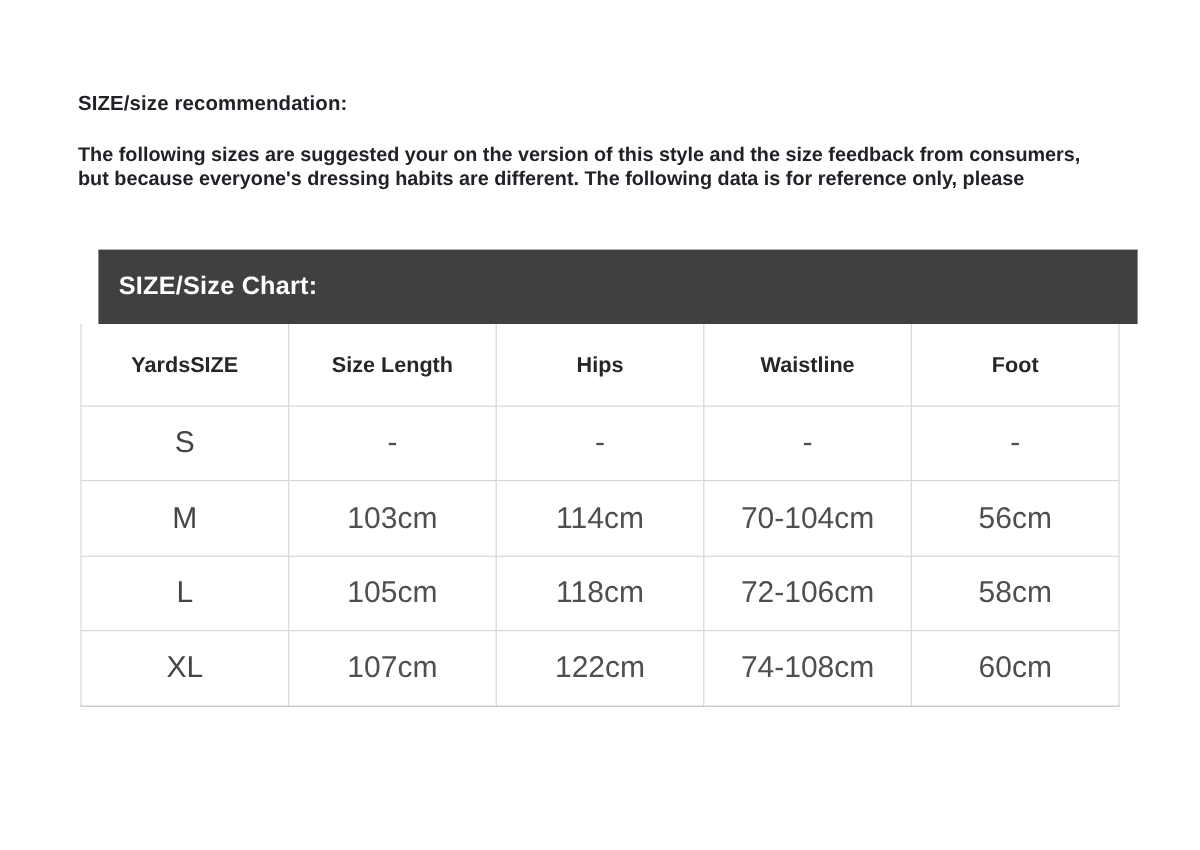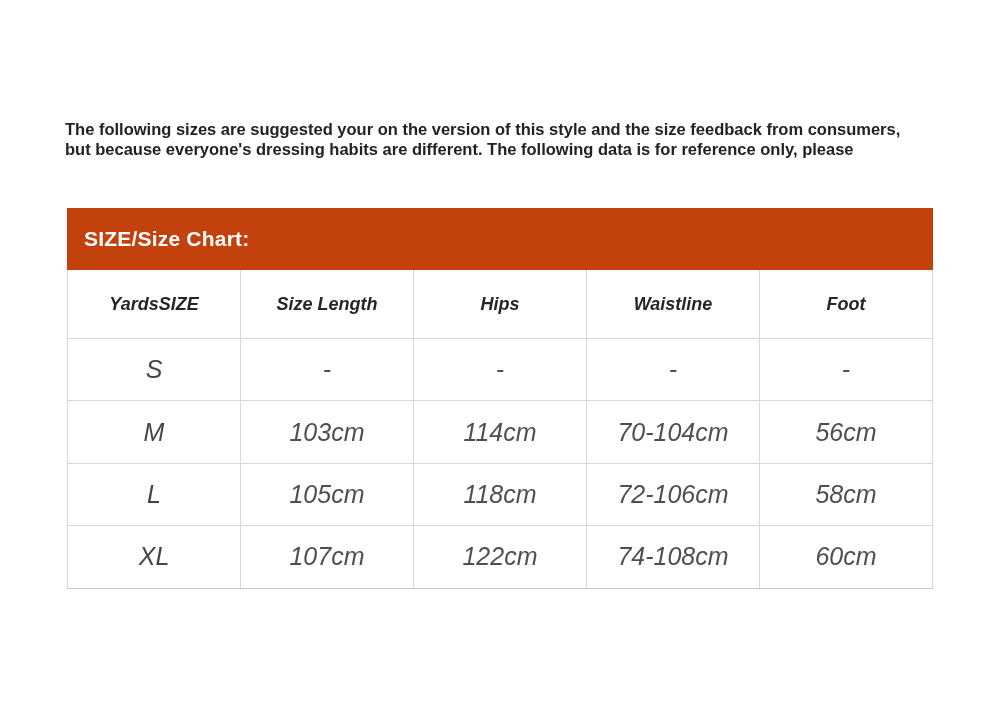--- a/index.html
+++ b/index.html
@@ -31,25 +31,25 @@
     font-size: 16.5px;
     font-weight: bold;
     color: #242028;
     line-height: 19.5px;
   }
   .intro-line {
     white-space: nowrap;
   }
   .banner {
     position: absolute;
-    left: 67px;
+    left: 82px;
     top: 208px;
     width: 866px;
     height: 62px;
-    background: #c2410c;
+    background: #404040;
     box-sizing: border-box;
   }
   .banner-title {
     padding-left: 17px;
     line-height: 62px;
     color: #ffffff;
     font-size: 21px;
     font-weight: bold;
     letter-spacing: 0.2px;
   }
@@ -61,21 +61,20 @@
     border-collapse: collapse;
     table-layout: fixed;
     background: #ffffff;
   }
   .size-table th,
   .size-table td {
     border: 1px solid #d7d7d7;
     text-align: center;
     vertical-align: middle;
     padding: 0;
-    font-style: italic;
   }
   .size-table thead th {
     height: 68px;
     font-size: 18px;
     font-weight: bold;
     color: #262626;
     border-top: none;
   }
   .size-table tbody td {
     height: 61.4px;
@@ -88,20 +87,21 @@
   }
   .size-table tbody tr:last-child td {
     border-bottom-color: #c3c3c3;
   }
 </style>
 </head>
 <body>
 
 <div class="page">
 
+  <div class="heading">SIZE/size recommendation:</div>
 
   <div class="intro">
     <div class="intro-line">The following sizes are suggested your on the version of this style and the size feedback from consumers,</div>
     <div class="intro-line">but because everyone's dressing habits are different. The following data is for reference only, please</div>
   </div>
 
   <div class="banner">
     <div class="banner-title">SIZE/Size Chart:</div>
   </div>
 

